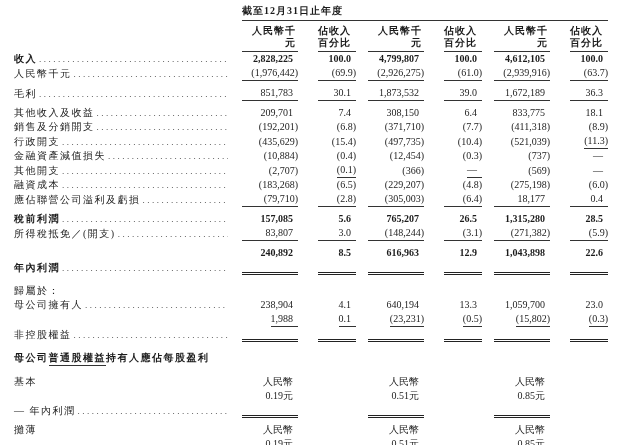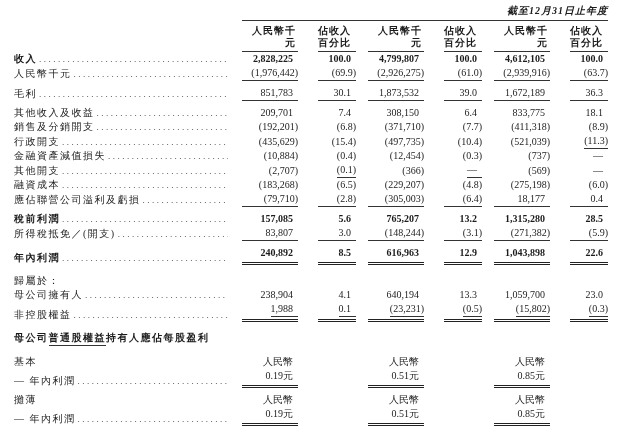--- a/index.html
+++ b/index.html
@@ -6,39 +6,39 @@
   .page {
     position:relative; width:618px; height:445px; box-sizing:border-box;
     background:#fff; color:#1c1c1c; padding:4px 0 0 14px; overflow:hidden;
     font-family:"Liberation Serif","DejaVu Serif",serif; font-size:10px;
   }
   table { border-collapse:collapse; table-layout:fixed; width:594px; }
   td { padding:0; vertical-align:bottom; }
   .b { font-weight:bold; }
 
   
-  .period { text-align:right; margin-left:12px; border-bottom:1px solid #333;
-            line-height:14px; padding-bottom:2px; letter-spacing:1px;font-style:italic; }
+  .period { text-align:left; margin-left:12px; border-bottom:1px solid #333;
+            line-height:14px; padding-bottom:2px; letter-spacing:1px; }
   tr.yearrow td { padding-top:4px; }
   .year { text-align:center; margin-left:12px; border-bottom:1px solid #333;
           line-height:14px; padding-bottom:2px; letter-spacing:0.5px; }
   tr.subrow td { padding-top:4px; }
   .sub { border-bottom:1px solid #333; padding-bottom:2px; letter-spacing:1px; }
   .sub.amt { margin-left:12px; text-align:right; line-height:12px; padding-right:2px; }
   .sub.pcth { margin-left:20px; line-height:12px; padding-right:5px; }
 
   
   .lblwrap { display:flex; align-items:flex-end; }
   .lbl { letter-spacing:1.5px; line-height:14px; white-space:nowrap;text-align:right; }
   .dots { flex:1; overflow:hidden; white-space:nowrap; letter-spacing:2.5px;
           font-size:9px; line-height:13px; color:#222; margin:0 2px; }
   .cell { margin-left:12px; text-align:right; line-height:14px; white-space:nowrap; }
   .cell.pct { margin-left:20px; }
   .cell.rs { border-bottom:1px solid #333; }
-  .cell.rd { border-bottom:3px double #222; padding-bottom:2px; }
+  .cell.rd { border-bottom:3px double #222; padding-bottom:12px; }
   .u { display:inline-block; border-bottom:1px solid #333; }
   .pr { padding-right:5px; }
   tr.gs td { padding-top:5px; }
   tr.gm td { padding-top:9px; }
   .epsTitle { letter-spacing:1.5px; line-height:14px; }
 </style>
 </head>
 <body>
 
 <div class="page">
@@ -352,21 +352,21 @@
           <td>
             <div class="cell"><span class="b pr">157,085</span></div>
           </td>
           <td>
             <div class="cell pct"><span class="b pr">5.6</span></div>
           </td>
           <td>
             <div class="cell"><span class="b pr">765,207</span></div>
           </td>
           <td>
-            <div class="cell pct"><span class="b pr">13.2</span></div>
+            <div class="cell pct"><span class="b pr">26.5</span></div>
           </td>
           <td>
             <div class="cell"><span class="b pr">1,315,280</span></div>
           </td>
           <td>
             <div class="cell pct"><span class="b pr">28.5</span></div>
           </td>
         </tr>
         <tr>
           <td>

